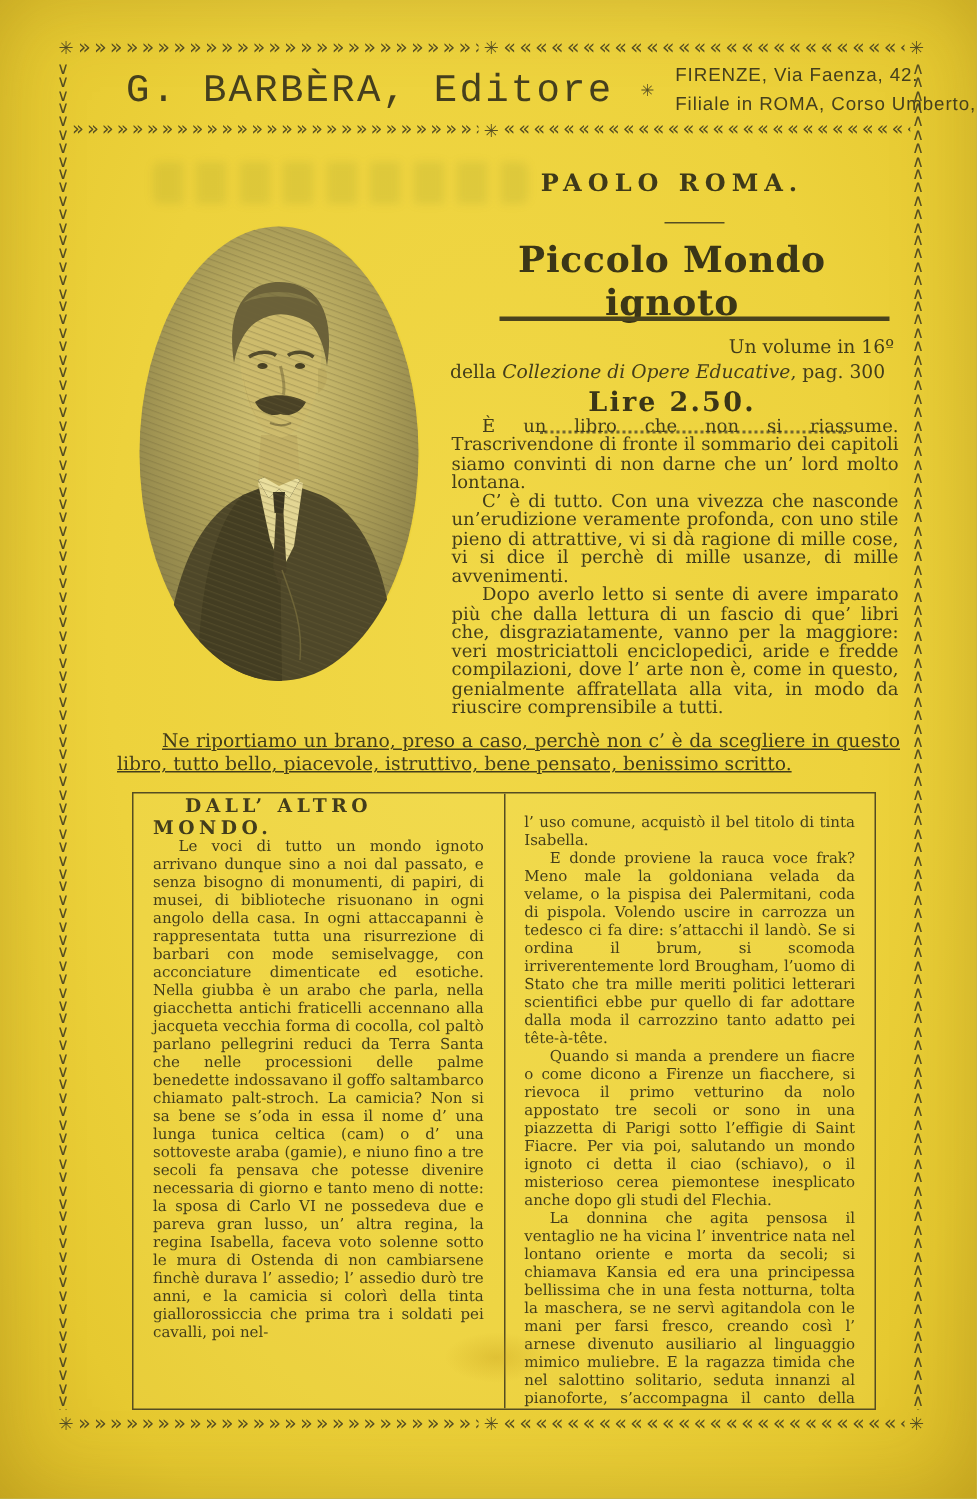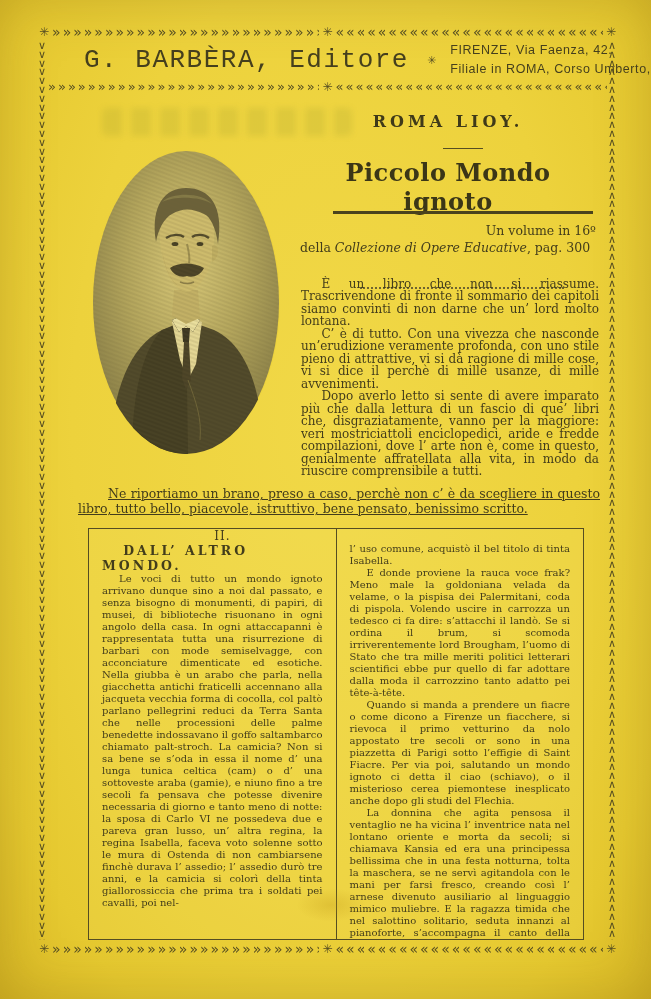--- a/index.html
+++ b/index.html
@@ -160,38 +160,38 @@
       <path d="M78 118 C86 112 102 112 112 118 C108 126 100 128 95 126 C90 128 82 126 78 118 Z" fill="#4a4226"></path>
 
       <path d="M88 132 C93 134 98 134 102 132" stroke="#8d7f48" stroke-width="1.4" fill="none"></path>
 
       <path d="M70 100 C72 116 78 130 86 136 C76 128 72 112 70 100 Z" fill="#b2a25c"></path>
 
       <ellipse cx="94" cy="152" rx="93" ry="151" fill="url(#halftone)" opacity="0.35"></ellipse>
     </svg>
   </div>
 
-  <div class="author-line">ROMA LIOY.</div>
+  <div class="author-line">PAOLO ROMA.</div>
   <div class="author-rule"></div>
   <div class="book-title">Piccolo Mondo ignoto</div>
   <div class="title-underline"></div>
   <div class="volume-line">Un volume in 16º</div>
   <div class="collection-line"><span>della </span><i>Collezione di Opere Educative</i><span>, pag. 300</span></div>
+  <div class="price-line">Lire 2.50.</div>
   <div class="price-rule"></div>
 
   <div class="review">
     <p>È un libro che non si riassume. Trascrivendone di fronte il sommario dei capitoli siamo convinti di non darne che un’ lord molto lontana.</p>
     <p>C’ è di tutto. Con una vivezza che nasconde un’erudizione veramente profonda, con uno stile pieno di attrattive, vi si dà ragione di mille cose, vi si dice il perchè di mille usanze, di mille avvenimenti.</p>
     <p>Dopo averlo letto si sente di avere imparato più che dalla lettura di un fascio di que’ libri che, disgraziatamente, vanno per la maggiore: veri mostriciattoli enciclopedici, aride e fredde compilazioni, dove l’ arte non è, come in questo, genialmente affratellata alla vita, in modo da riuscire comprensibile a tutti.</p>
   </div>
   <div class="closing">Ne riportiamo un brano, preso a caso, perchè non c’ è da scegliere in questo libro, tutto bello, piacevole, istruttivo, bene pensato, benissimo scritto.</div>
 
   <div class="excerpt-box">
     <div class="col col-left">
-      <p class="chapter-number">II.</p>
       <p class="chapter-title">DALL’ ALTRO  MONDO.</p>
       <p>Le voci di tutto un mondo ignoto arrivano dunque sino a noi dal passato, e senza bisogno di monumenti, di papiri, di musei, di biblioteche risuonano in ogni angolo della casa. In ogni attaccapanni è rappresentata tutta una risurrezione di barbari con mode semiselvagge, con acconciature dimenticate ed esotiche. Nella giubba è un arabo che parla, nella giacchetta antichi fraticelli accennano alla jacqueta vecchia forma di cocolla, col paltò parlano pellegrini reduci da Terra Santa che nelle processioni delle palme benedette indossavano il goffo saltambarco chiamato palt-stroch. La camicia? Non si sa bene se s’oda in essa il nome d’ una lunga tunica celtica (cam) o d’ una sottoveste araba (gamie), e niuno fino a tre secoli fa pensava che potesse divenire necessaria di giorno e tanto meno di notte: la sposa di Carlo VI ne possedeva due e pareva gran lusso, un’ altra regina, la regina Isabella, faceva voto solenne sotto le mura di Ostenda di non cambiarsene finchè durava l’ assedio; l’ assedio durò tre anni, e la camicia si colorì della tinta giallorossiccia che prima tra i soldati pei cavalli, poi nel-</p>
     </div>
     <div class="col col-right">
       <p class="noindent">l’ uso comune, acquistò il bel titolo di tinta Isabella.</p>
       <p>E donde proviene la rauca voce frak? Meno male la goldoniana velada da velame, o la pispisa dei Palermitani, coda di pispola. Volendo uscire in carrozza un tedesco ci fa dire: s’attacchi il landò. Se si ordina il brum, si scomoda irriverentemente lord Brougham, l’uomo di Stato che tra mille meriti politici letterari scientifici ebbe pur quello di far adottare dalla moda il carrozzino tanto adatto pei tête-à-tête.</p>
       <p>Quando si manda a prendere un fiacre o come dicono a Firenze un fiacchere, si rievoca il primo vetturino da nolo appostato tre secoli or sono in una piazzetta di Parigi sotto l’effigie di Saint Fiacre. Per via poi, salutando un mondo ignoto ci detta il ciao (schiavo), o il misterioso cerea piemontese inesplicato anche dopo gli studi del Flechia.</p>
       <p>La donnina che agita pensosa il ventaglio ne ha vicina l’ inventrice nata nel lontano oriente e morta da secoli; si chiamava Kansia ed era una principessa bellissima che in una festa notturna, tolta la maschera, se ne servì agitandola con le mani per farsi fresco, creando così l’ arnese divenuto ausiliario al linguaggio mimico muliebre. E la ragazza timida che nel salottino solitario, seduta innanzi al pianoforte, s’accompagna il canto della Canzone proibita, pensa al fraticello che le sta vicino? È il fraticello morto da tanti secoli che</p>
     </div>
   </div>

